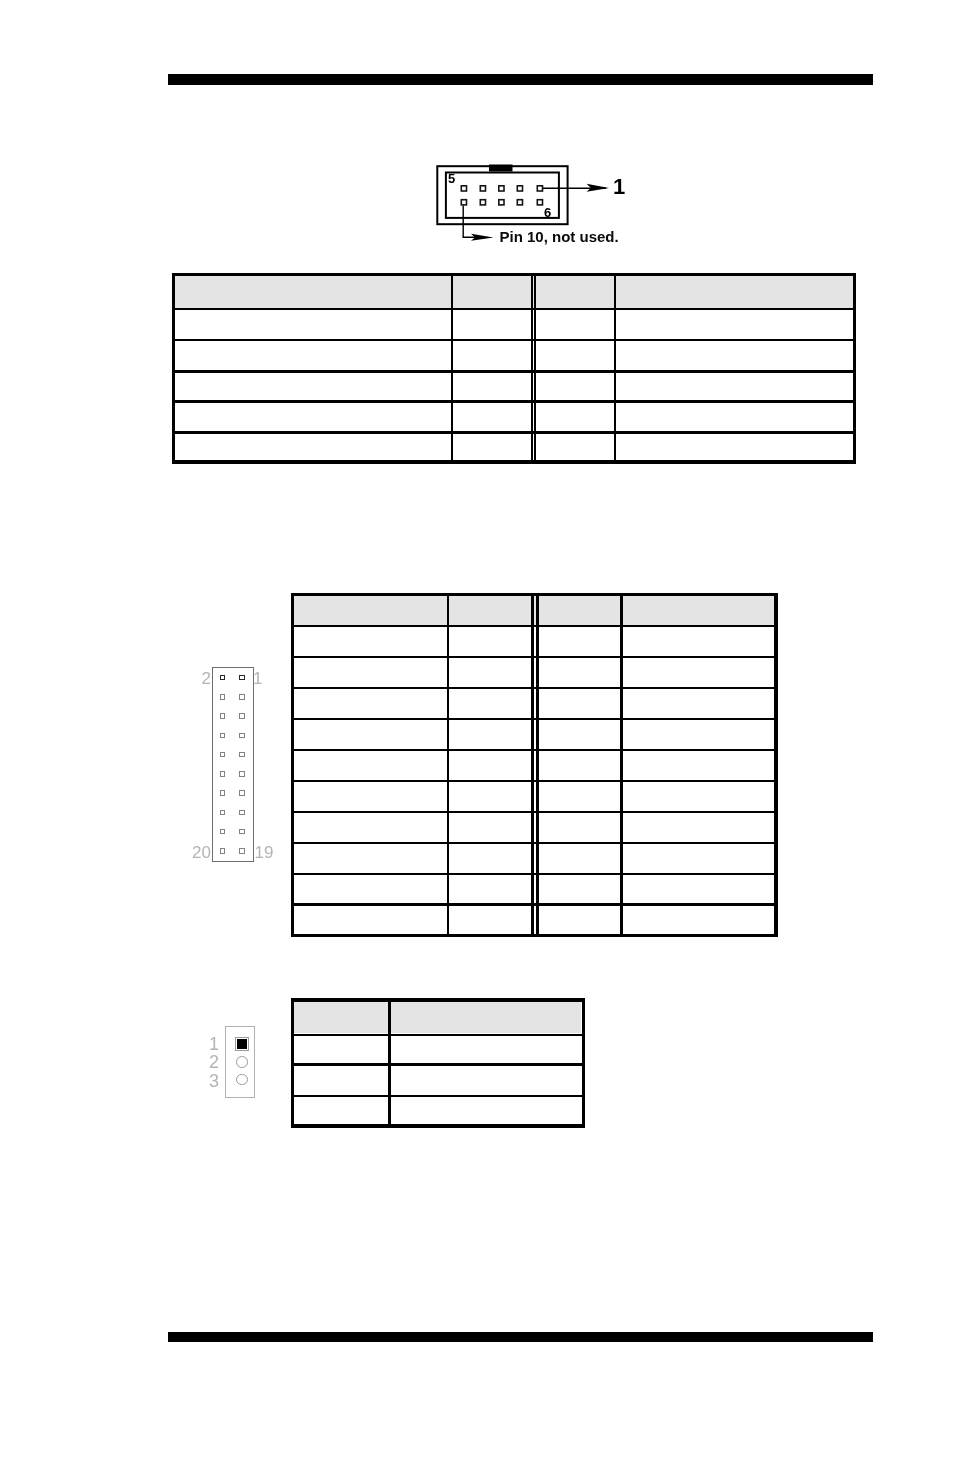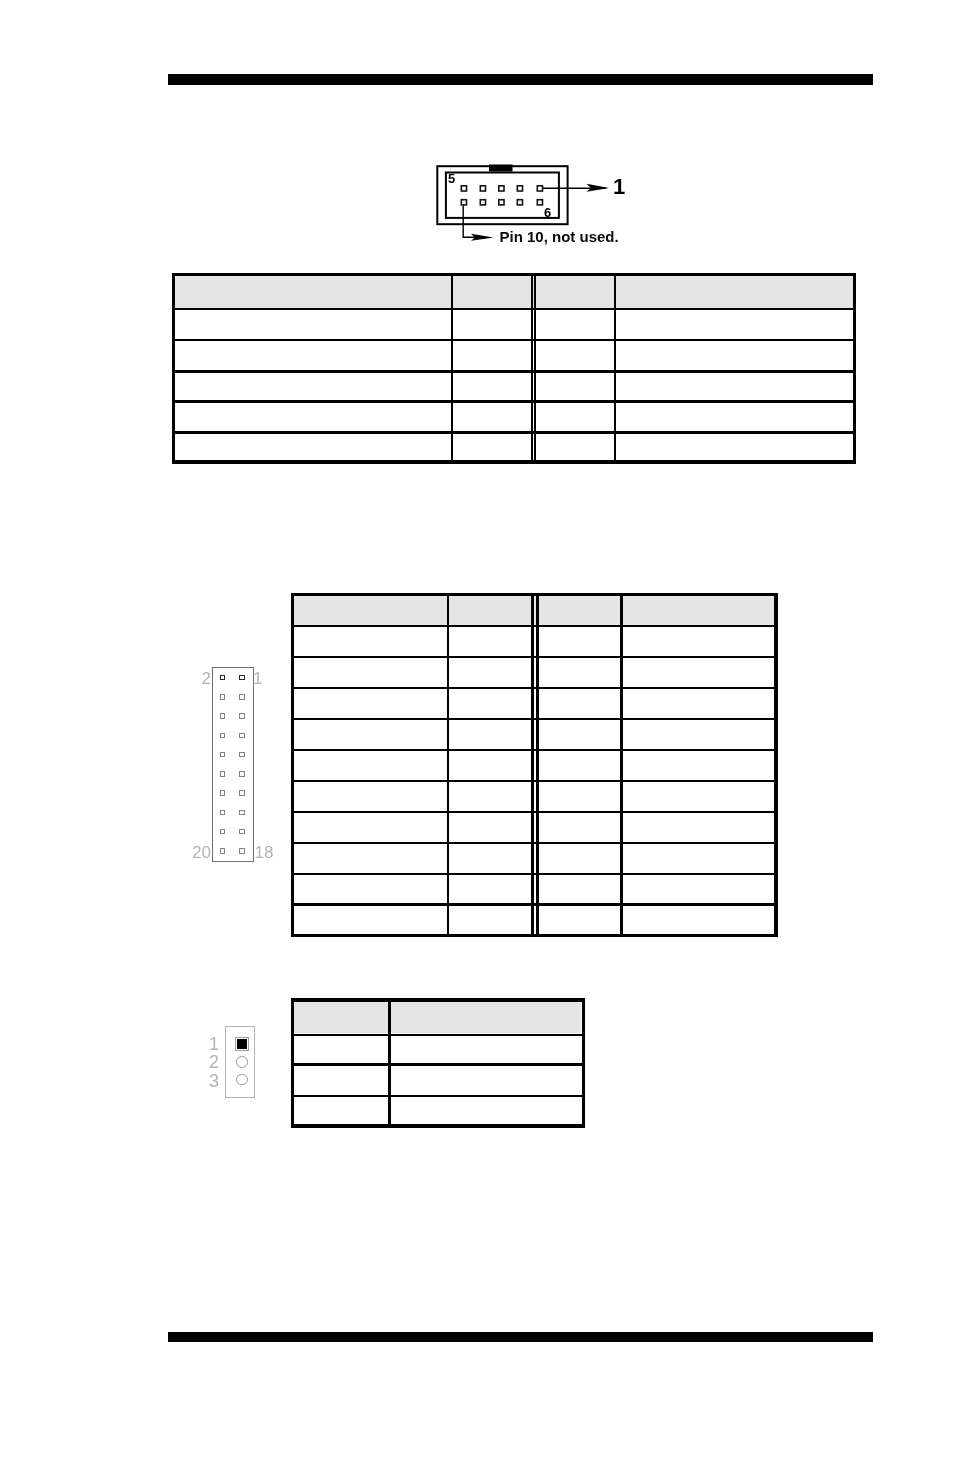--- a/index.html
+++ b/index.html
@@ -129,21 +129,21 @@
 <div class="abs" id="ph" style="left:0;top:0;">
 
   <div class="abs" style="left:212px;top:667px;width:39.6px;height:193px;border:1px solid #6e6e6e;"></div>
 
   <div class="abs" style="left:196px;top:668.5px;width:15px;text-align:right;font-size:17px;color:#b4b4b4;">2</div>
 
   <div class="abs" style="left:253px;top:668.5px;font-size:17px;color:#b4b4b4;">1</div>
 
   <div class="abs" style="left:188px;top:842.5px;width:23px;text-align:right;font-size:17px;color:#b4b4b4;">20</div>
 
-  <div class="abs" style="left:254.5px;top:842.5px;font-size:17px;color:#b4b4b4;">18</div>
+  <div class="abs" style="left:254.5px;top:842.5px;font-size:17px;color:#b4b4b4;">19</div>
 
   <div class="abs" style="left:219.6px;top:674.9px;width:3.6px;height:3.6px;border:1px solid #282828;"></div>
     <div class="abs" style="left:239.2px;top:674.9px;width:3.6px;height:3.6px;border:1px solid #282828;"></div>
 
   <div class="abs" style="left:219.6px;top:694.1px;width:3.6px;height:3.6px;border:1px solid #828282;"></div>
     <div class="abs" style="left:239.2px;top:694.1px;width:3.6px;height:3.6px;border:1px solid #828282;"></div>
 
   <div class="abs" style="left:219.6px;top:713.4px;width:3.6px;height:3.6px;border:1px solid #828282;"></div>
     <div class="abs" style="left:239.2px;top:713.4px;width:3.6px;height:3.6px;border:1px solid #828282;"></div>
 

